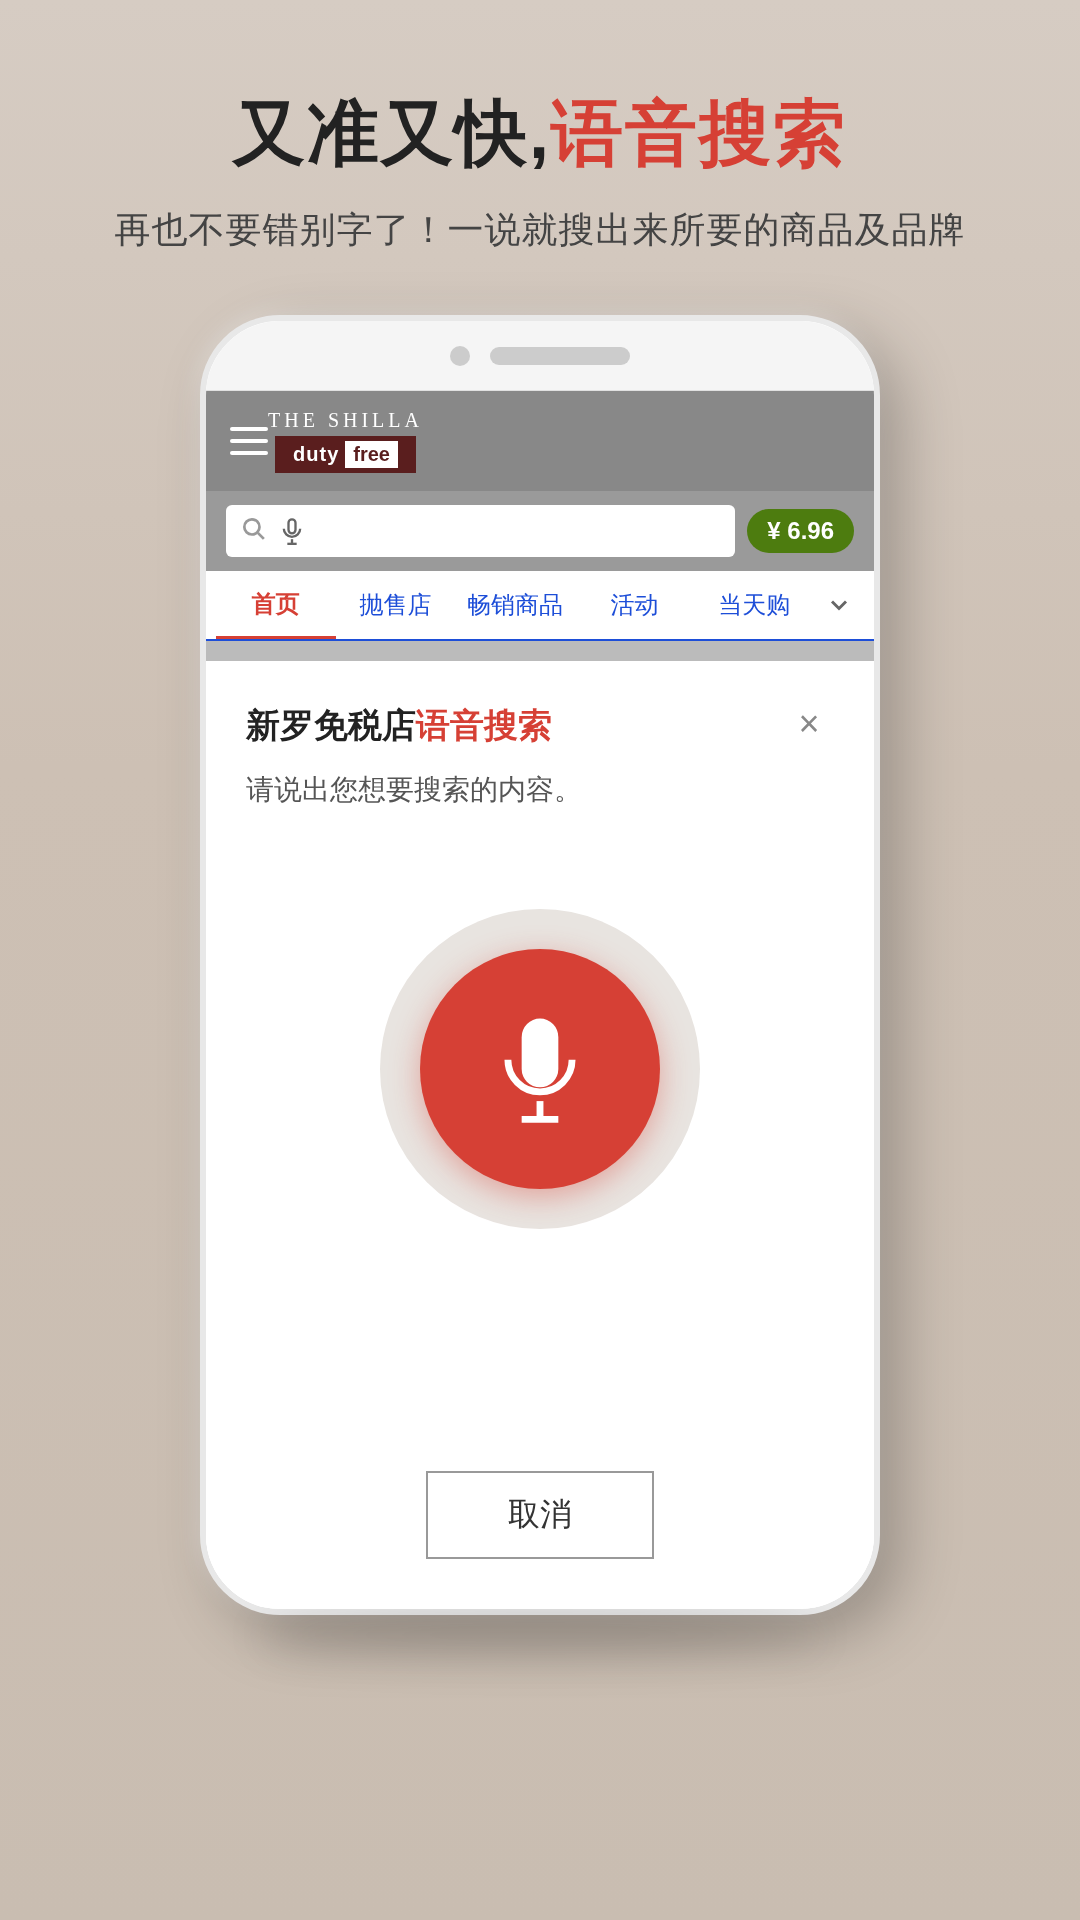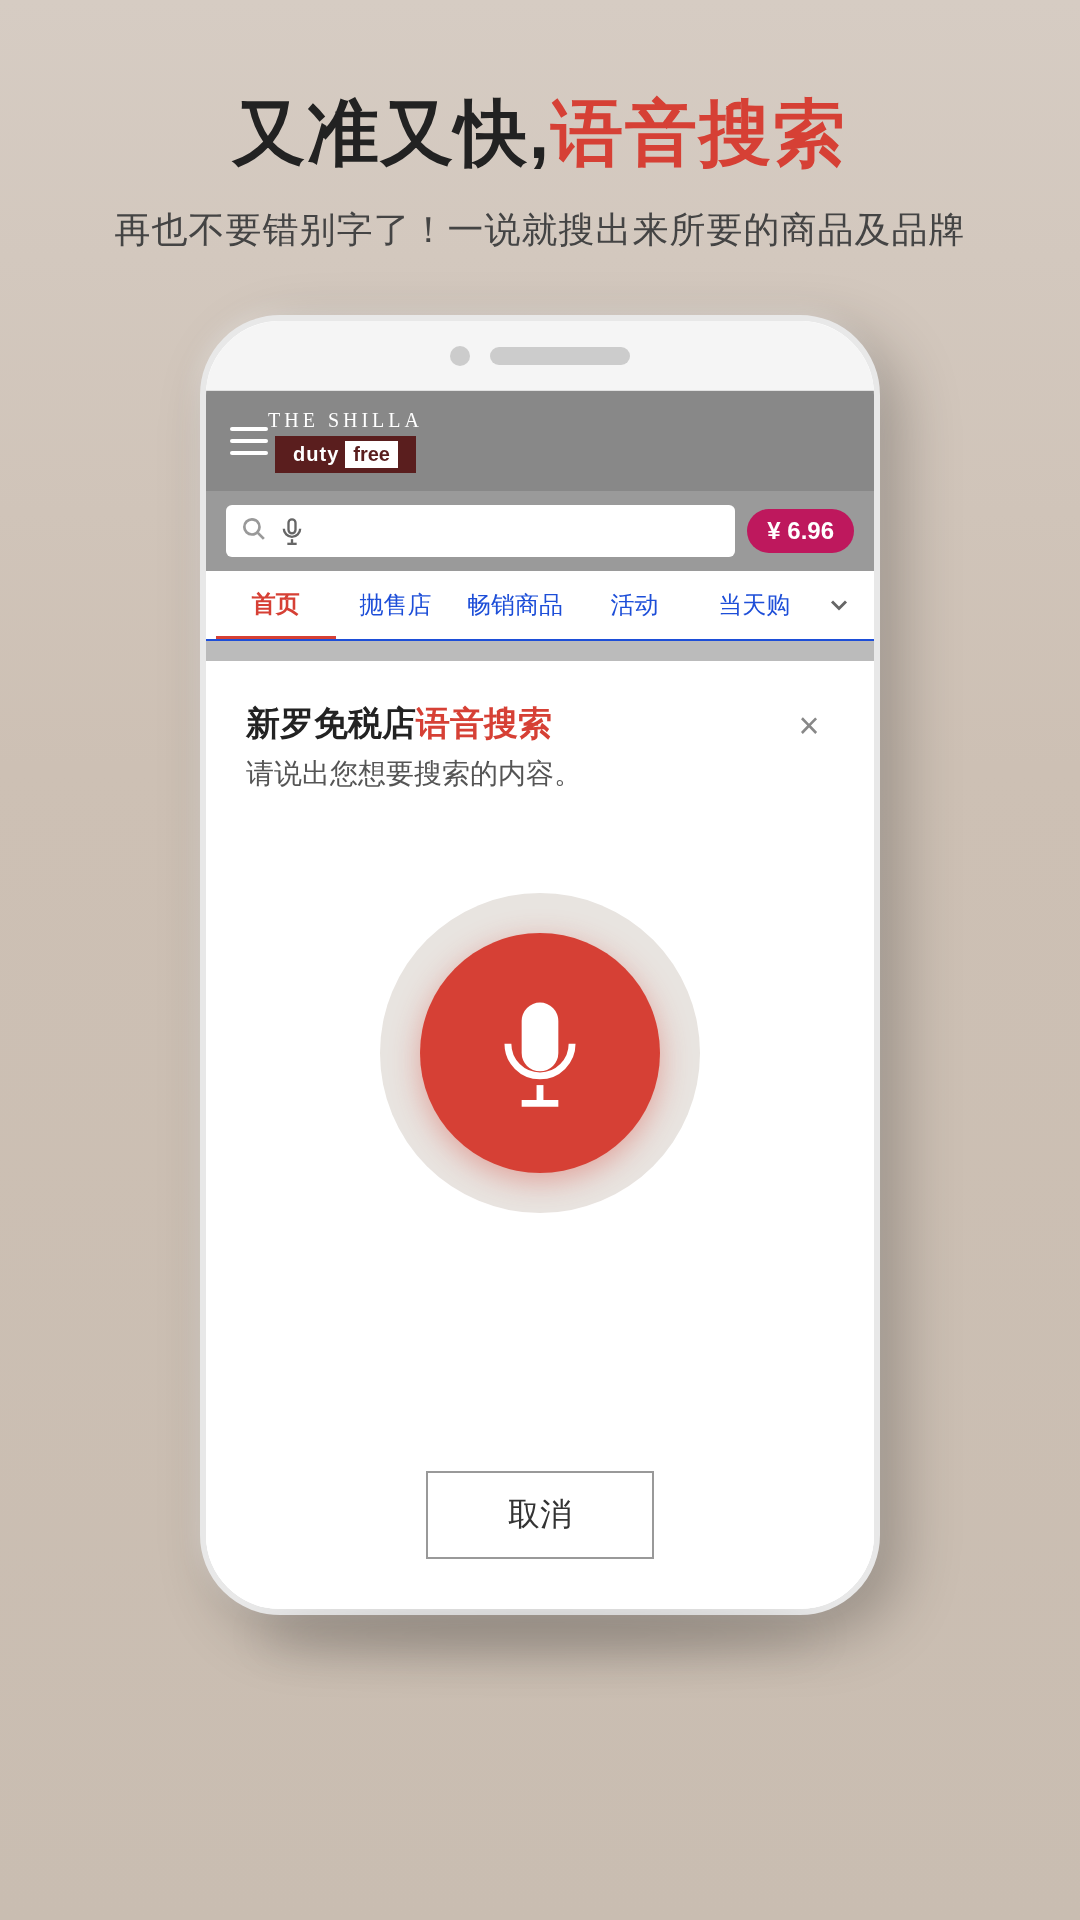--- a/index.html
+++ b/index.html
@@ -202,21 +202,21 @@
     .mic-icon {
       width: 32px;
       height: 32px;
       color: #666;
       display: flex;
       align-items: center;
       justify-content: center;
     }
 
     .balance-badge {
-      background: #be185d;
+      background: #4d7c0f;
       border-radius: 30px;
       padding: 8px 20px;
       display: flex;
       align-items: center;
       gap: 6px;
       white-space: nowrap;
     }
 
     .balance-yen {
       color: #fff;
@@ -281,22 +281,24 @@
       display: flex;
       flex-direction: column;
       align-items: center;
       padding: 40px 40px 50px;
       z-index: 100;
     }
 
     .overlay-header {
       width: 100%;
       display: flex;
+      align-items: center;
       justify-content: space-between;
-      margin-bottom: 4px;
+      margin-bottom: 20px;
+      font-family: Liberation Mono, monospace;
     }
 
     .overlay-title {
       font-size: 34px;
       color: #222;
       font-weight: 600;
     }
 
     .overlay-title-accent {
       color: #d64035;

